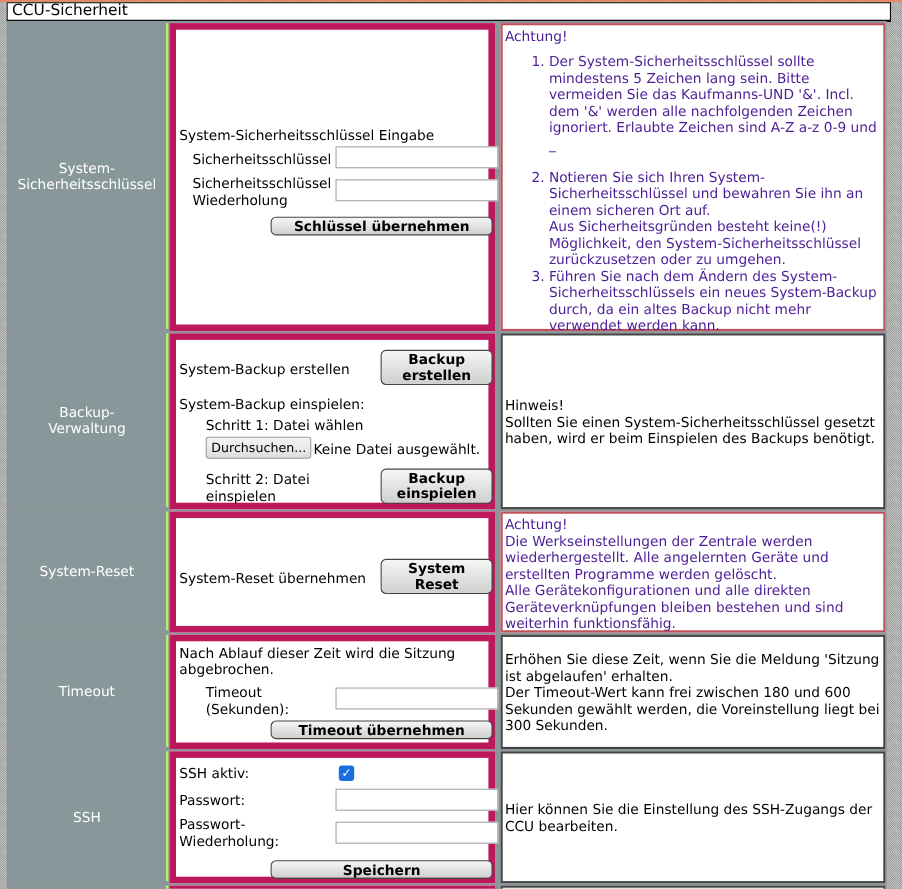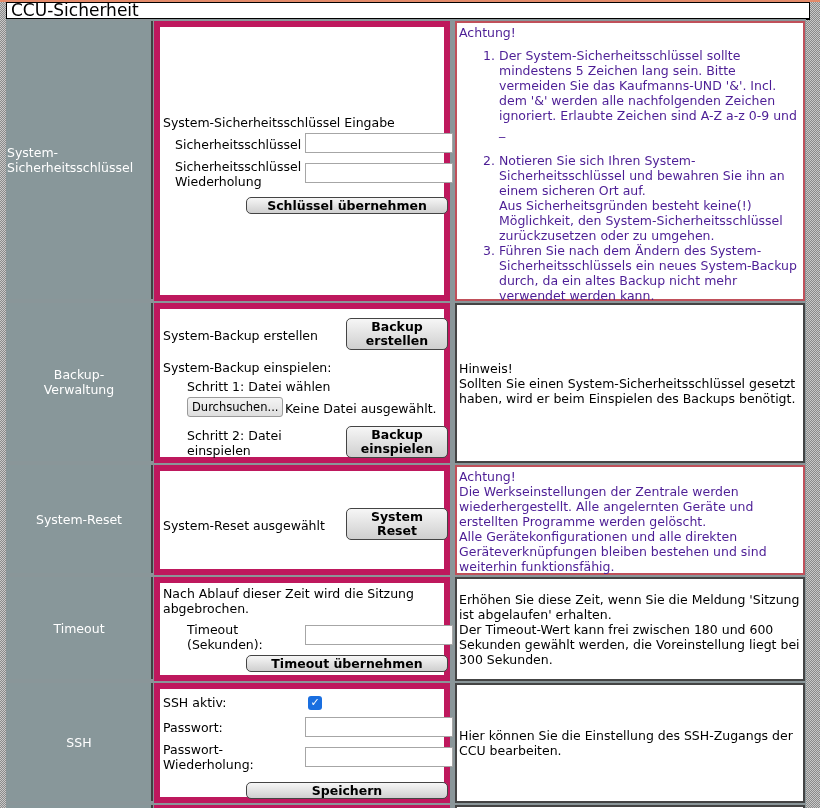--- a/index.html
+++ b/index.html
@@ -11,32 +11,32 @@
     background-image:
       linear-gradient(45deg, #8a8a8a 25%, transparent 25%, transparent 75%, #8a8a8a 75%),
       linear-gradient(45deg, #8a8a8a 25%, transparent 25%, transparent 75%, #8a8a8a 75%);
     background-size: 2px 2px;
     background-position: 0 0, 1px 1px;
   }
   .topline { position: absolute; left: 0; top: 0; width: 820px; height: 2px; background: #e38a6a; }
   .title-bar {
     position: absolute; left: 6px; top: 2px; width: 798px; height: 15px;
     background: #fff; border: 1px solid #000; border-bottom: 2px solid #000;
-    padding-left: 4px; line-height: 15px; font-size: 17px;
+    padding-left: 4px; line-height: 15px; font-size: 14px;
   }
   .dialog {
     position: absolute; left: 6px; top: 19px; width: 800px; height: 800px;
     background: #8a9699;
   }
   .row { position: absolute; left: 0; width: 800px; }
   .cell-label {
     position: absolute; left: 1px; width: 144px; background: #88979a;
     color: #fff; display: flex; align-items: center; justify-content: center;
-    text-align: left; font-size: 12.5px; line-height: 15px;
-    border-right: 2px solid #404040;
+    text-align: center; font-size: 12.5px; line-height: 15px;
+    border-right: 2px solid #bef264;
   }
   .cell-main {
     position: absolute; left: 148px; width: 296px; background: #fff;
     border: 6px solid #be185d; box-sizing: border-box;
   }
   .cell-info {
     position: absolute; left: 449px; width: 350px; background: #fff;
     border: 2px solid #444; box-sizing: border-box;
     display: flex; align-items: center; padding: 2px 2px;
     line-height: 15px; font-size: 12.5px;
@@ -128,21 +128,21 @@
         <div>Sollten Sie einen System-Sicherheitsschlüssel gesetzt haben, wird er beim Einspielen des Backups benötigt.</div>
       </div>
     </div>
   </div>
 
   <div class="row" style="top:444px; height:112px;">
     <div class="cell-label" style="top:2px; height:108px;">
       <span>System-Reset</span>
     </div>
     <div class="cell-main" style="top:2px; height:110px;">
-      <div class="lbl" style="left:3px; top:47px;">System-Reset ausgewählt</div>
+      <div class="lbl" style="left:3px; top:47px;">System-Reset übernehmen</div>
       <div class="btn" style="left:186px; top:37px; width:102px; height:32px; flex-direction:column;">
         <span>System</span>
         <span>Reset</span>
       </div>
     </div>
     <div class="cell-info warn" style="top:2px; height:110px;">
       <div>
         <div>Achtung!</div>
         <div>Die Werkseinstellungen der Zentrale werden wiederhergestellt. Alle angelernten Geräte und erstellten Programme werden gelöscht.</div>
         <div>Alle Gerätekonfigurationen und alle direkten Geräteverknüpfungen bleiben bestehen und sind weiterhin funktionsfähig.</div>

